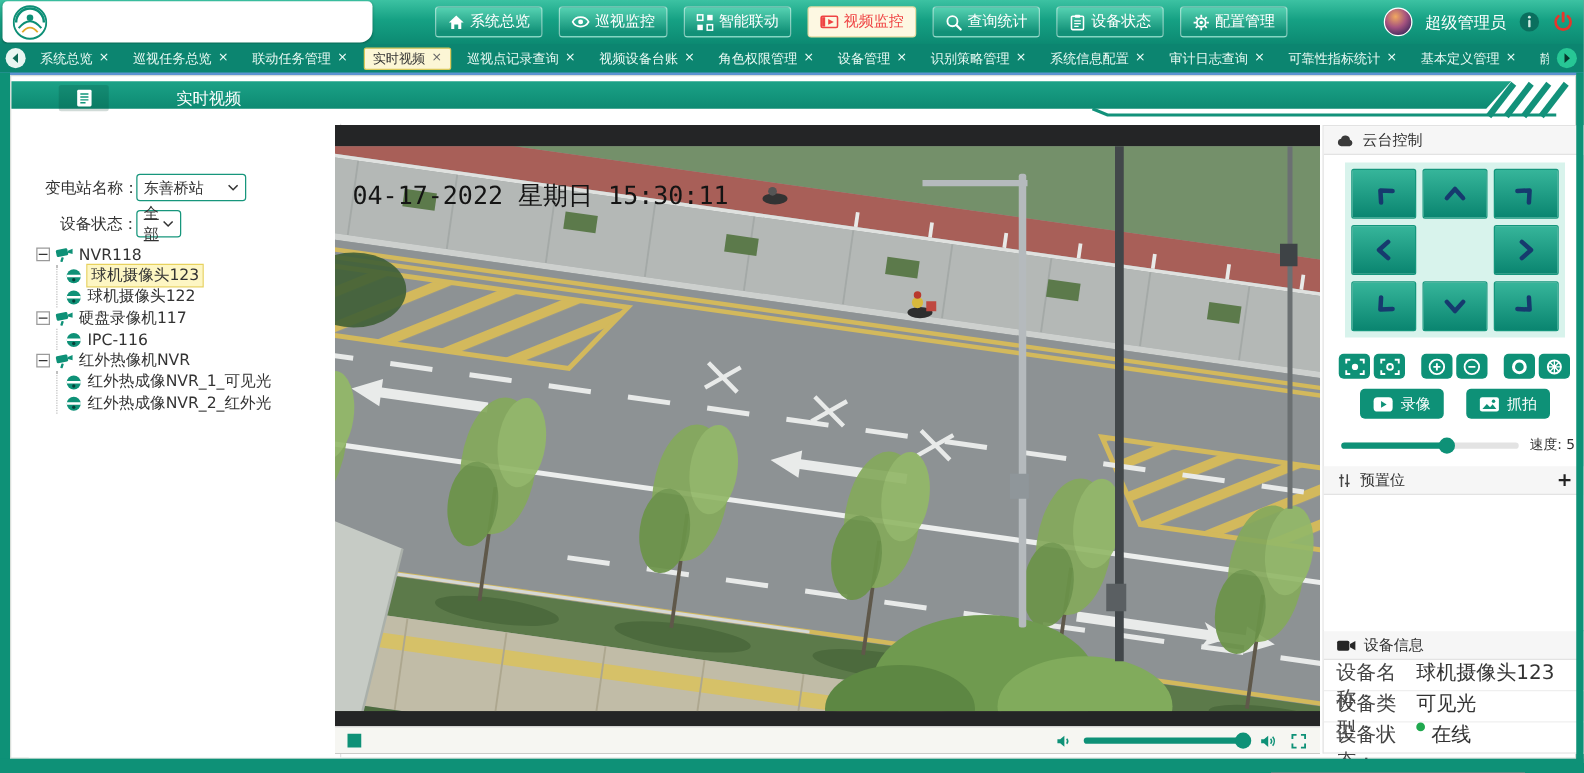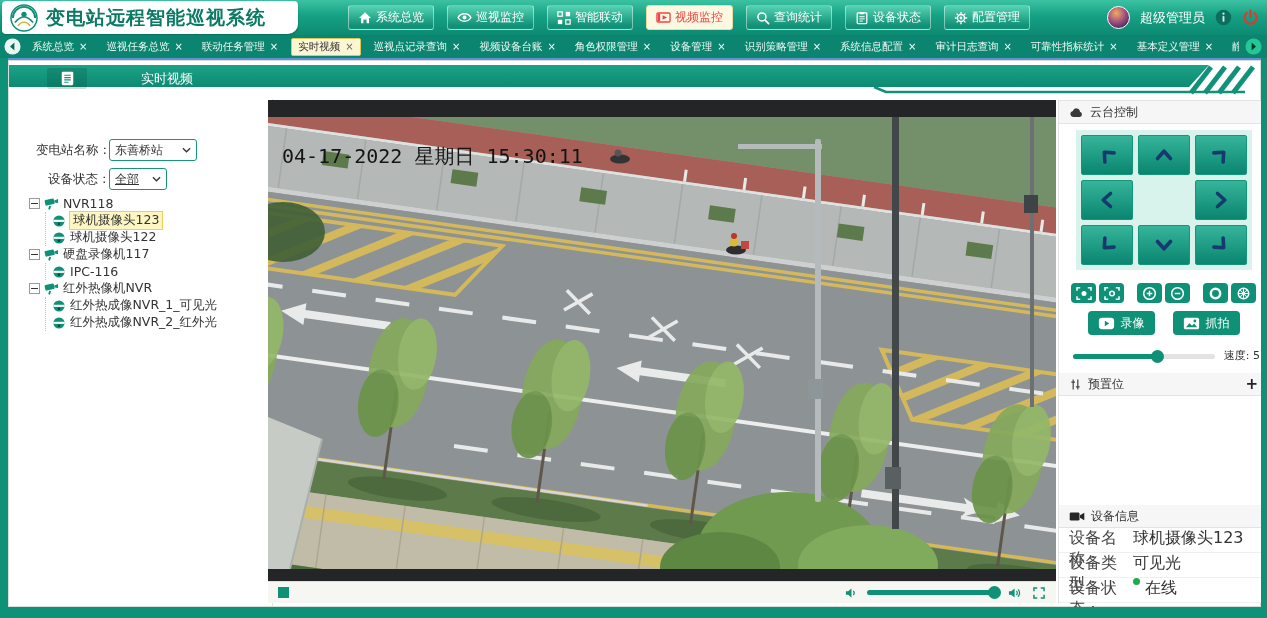--- a/index.html
+++ b/index.html
@@ -121,21 +121,20 @@
     <div class="logo-card">
       <span>
         <svg width="28" height="28" viewBox="0 0 34 34">
             <circle cx="17" cy="17" r="15.8" fill="#fff" stroke="#0d8f76" stroke-width="1.8"></circle>
             <path d="M3.5 17a13.5 13.5 0 0 1 27 0" fill="none" stroke="#0d8f76" stroke-width="2.4"></path>
             <path d="M6 22.5c7.3-9 14.7-9 22 0" fill="none" stroke="#0d8f76" stroke-width="2"></path>
             <path d="M9.5 26.5c5-6 10-6 15 0" fill="none" stroke="#dfaa2b" stroke-width="1.8"></path>
             <circle cx="17" cy="12.5" r="3.2" fill="#0d8f76"></circle>
           </svg>
       </span>
-      <span class="app-title">变电站远程智能巡视系统</span>
     </div>
     <div class="nav">
         <div class="nav-btn">
           <span>
             <svg width="14" height="14" viewBox="0 0 16 16">
               <path fill="currentColor" d="M8 1.5 14.8 8h-2.2v6H9.8V9.8H6.2V14H3.4V8H1.2Z"></path>
             </svg>
           </span>
           <span>系统总览</span>
         </div>
@@ -327,21 +326,21 @@
       <span class="form-label" style="left:13px; top:43px;">变电站名称：</span>
       <div class="select" style="left:86px; top:40px; width:88px;">
         <span>东善桥站</span>
         <span>
             <svg width="9" height="6" viewBox="0 0 10 6">
               <path d="m1 1 4 4 4-4" fill="none" stroke="#333" stroke-width="1.4"></path>
             </svg>
           </span>
       </div>
       <span class="form-label" style="left:25px; top:72px;">设备状态：</span>
-      <div class="select" style="left:86px; top:69px; width:58px;text-decoration:underline;">
+      <div class="select" style="left:86px; top:69px; width:36px;text-decoration:underline;">
         <span>全部</span>
         <span>
             <svg width="9" height="6" viewBox="0 0 10 6">
               <path d="m1 1 4 4 4-4" fill="none" stroke="#333" stroke-width="1.4"></path>
             </svg>
           </span>
       </div>
       <div class="tree">
           <div class="tree-parent">
             <span class="expander"></span>

